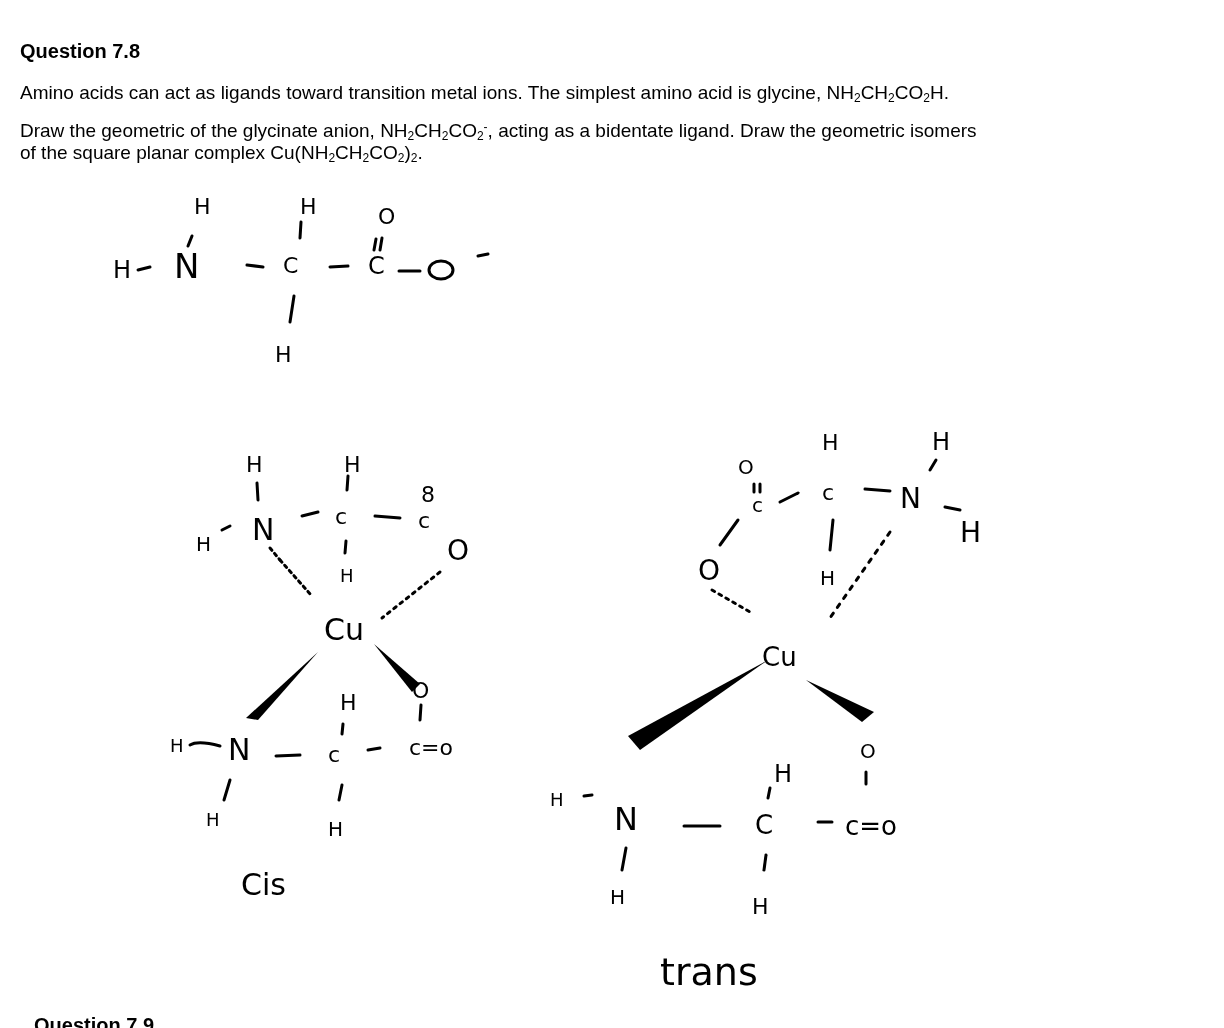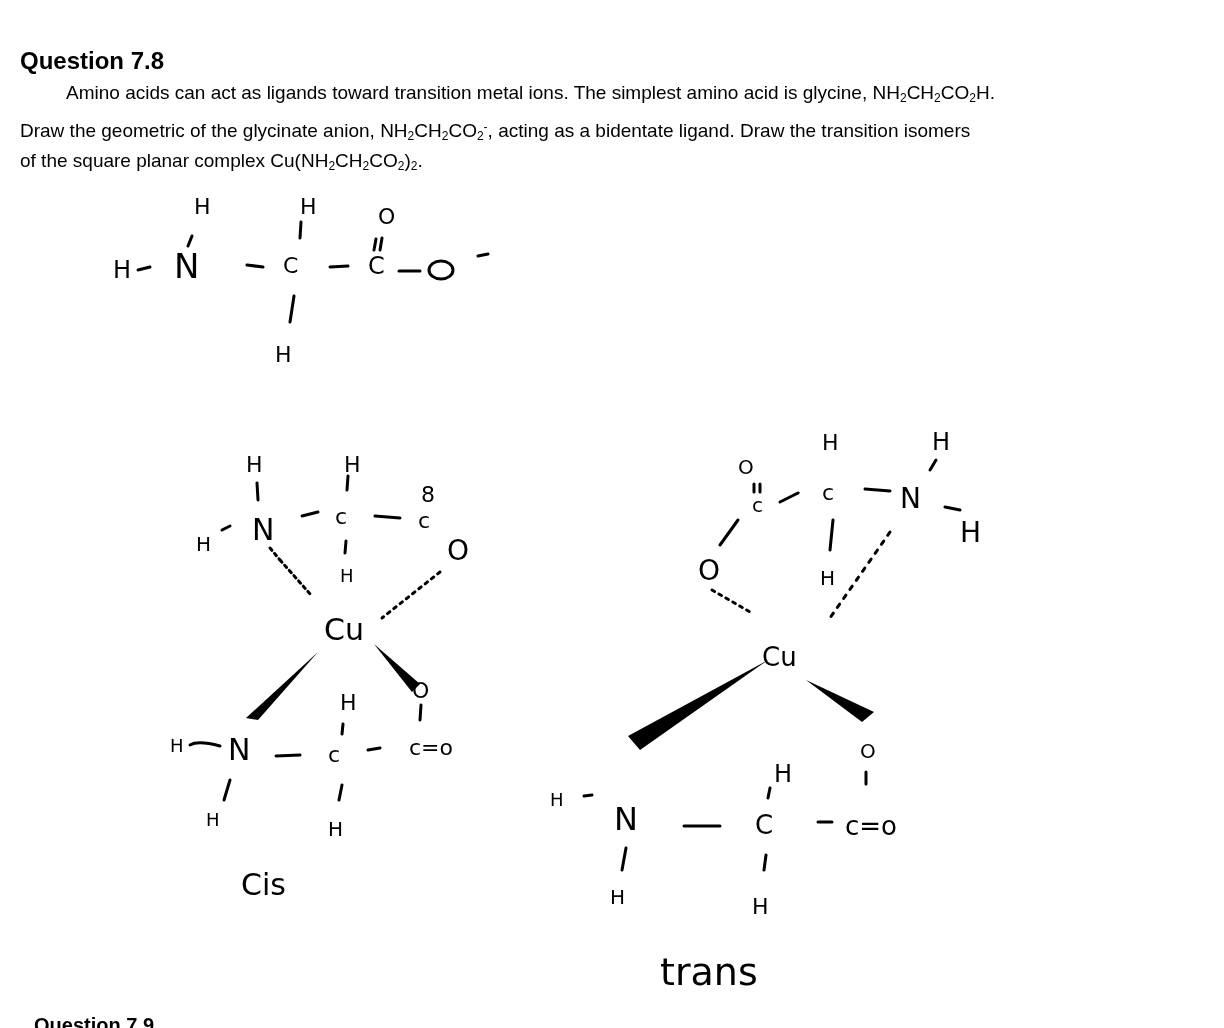--- a/index.html
+++ b/index.html
@@ -1,38 +1,38 @@
 <!DOCTYPE html>
 <html><head>
 <meta charset="utf-8">
 <style>
   html, body { margin: 0; padding: 0; background: #ffffff; }
   body { width: 1224px; height: 1028px; position: relative; overflow: hidden;
          font-family: "Liberation Sans", sans-serif; color: #000; }
-  .q-title { position: absolute; left: 20px; top: 40px; font-size: 24px; font-weight: bold; margin-top: 7px; }
+  .q-title { position: absolute; left: 20px; top: 40px; font-size: 20px; font-weight: bold; }
   .para { position: absolute; left: 20px; font-size: 19px; line-height: 34px; }
-  .para.l1 { top: 76px; margin-left: 46px; } .para.l2 { top: 110px; } .para.l3 { top: 144px; text-align: right; }
+  .para.l1 { top: 76px; } .para.l2 { top: 110px; } .para.l3 { top: 136px; text-align: right; }
   sub { font-size: 12px; vertical-align: -3px; }
   sup { font-size: 12px; vertical-align: 6px; }
   .next-title { position: absolute; left: 34px; top: 1014px; font-size: 20px; font-weight: bold; }
   svg.ink { position: absolute; left: 0; top: 0; width: 1224px; height: 1028px; }
   .hw { font-family: "DejaVu Sans", sans-serif; fill: #000; }
   .stroke { stroke: #000; stroke-width: 3; fill: none; stroke-linecap: round; }
 </style>
 </head>
 <body>
 
 <div class="q-title">Question 7.8</div>
 
 <div class="para l1">
   <span>Amino acids can act as ligands toward transition metal ions.  The simplest amino acid is glycine, </span><span><span>NH</span><sub>2</sub><span>CH</span><sub>2</sub><span>CO</span><sub>2</sub><span>H.</span></span>
 </div>
 
 <div class="para l2">
-  <span>Draw the geometric of the glycinate anion, </span><span><span>NH</span><sub>2</sub><span>CH</span><sub>2</sub><span>CO</span><sub>2</sub><sup>-</sup></span><span>, acting as a bidentate ligand.  Draw the transition isomers</span>
+  <span>Draw the geometric of the glycinate anion, </span><span><span>NH</span><sub>2</sub><span>CH</span><sub>2</sub><span>CO</span><sub>2</sub><sup>-</sup></span><span>, acting as a bidentate ligand.  Draw the geometric isomers</span>
 </div>
 
 <div class="para l3">
   <span>of the square planar complex </span><span><span>Cu(NH</span><sub>2</sub><span>CH</span><sub>2</sub><span>CO</span><sub>2</sub><span>)</span><sub>2</sub><span>.</span></span>
 </div>
 
 <svg class="ink" viewBox="0 0 1224 1028">
 
   <g>
     <text class="hw" x="113" y="278" font-size="24">H</text>

